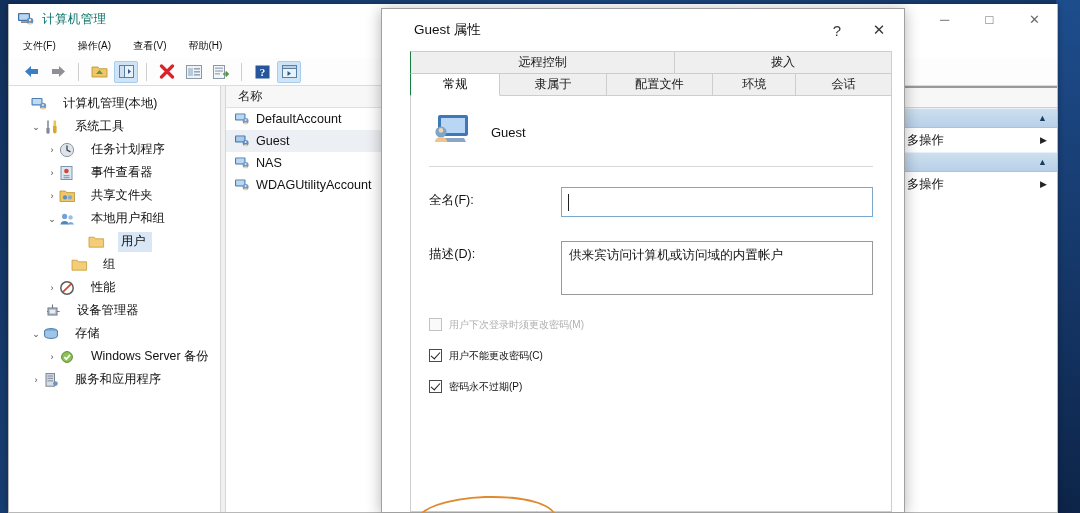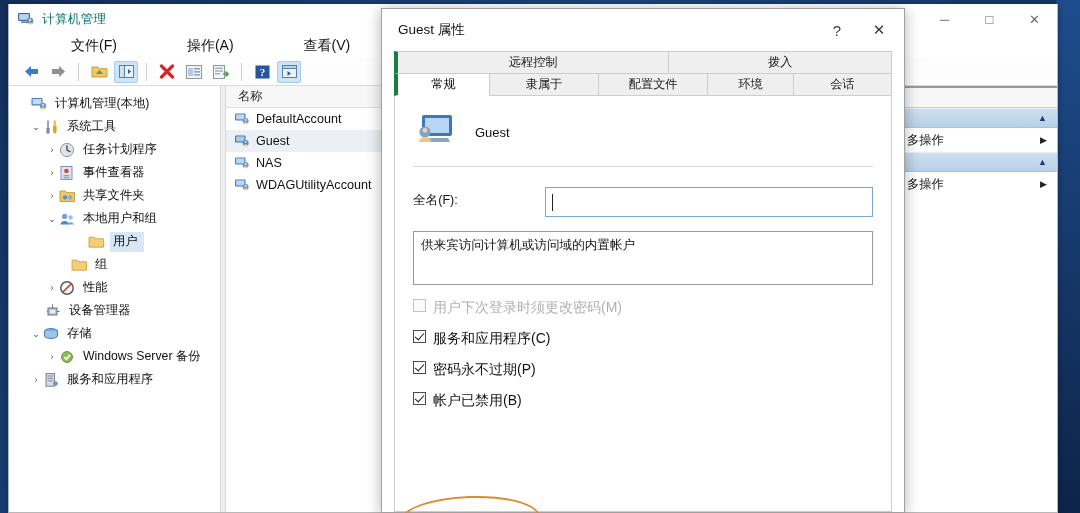--- a/index.html
+++ b/index.html
@@ -24,41 +24,41 @@
   .titlebar { height: 30px; background:#ffffff; display:flex; align-items:center;
      padding-left:8px; flex:none; position:relative; }
   .title-ico { width:18px; height:18px; flex:none; margin-right:7px; position:relative; }
   .title-text { font-size:12.5px; color:#0f766e; letter-spacing:.4px; }
   .wbtns { position:absolute; right:0; top:0; height:30px; display:flex; }
   .wbtn { width:45px; height:30px; display:flex; align-items:center; justify-content:center;
      color:#6a6a6a; font-size:13px; }
 
   .menubar { height:24px; display:flex; align-items:center; padding-left:14px; gap:22px;
      background:#fff; flex:none; }
-  .menu-item { font-size:14px; color:#111;margin-left:48px; }
+  .menu-item { font-size:10px; color:#111; }
 
   .toolbar { height:28px; background:#fdfdfd; border-bottom:1px solid #dcdcdc;
      display:flex; align-items:center; padding-left:10px; gap:3px; flex:none; }
   .tb-sep { width:1px; height:18px; background:#cfcfcf; margin:0 5px; }
   .tb-btn { width:24px; height:22px; display:flex; align-items:center; justify-content:center;
      border-radius:2px; }
   .tb-btn.active { background:#cfe4f7; border:1px solid #a8cdec; }
 
   .body { flex:1; display:flex; min-height:0; background:#fff; }
 
   
   .tree-pane { width:212px; flex:none; border-right:1px solid #d6d6d6;
      background:#fff; padding:6px 0 0 0; overflow:hidden; }
   .trow { height:23px; display:flex; align-items:center; font-size:12.3px; color:#111;
      white-space:nowrap; }
   .trow .tw { width:14px; flex:none; display:flex; align-items:center; justify-content:center;
      color:#4a4a4a; font-size:9px; }
   .trow .tico { width:17px; height:16px; flex:none; margin-right:5px; position:relative; }
   .trow.sel .tlabel { background:#d8e6f5; padding:1px 6px 2px 3px; }
-  .tlabel { padding:1px 2px; }
+  .tlabel { padding:1px 2px;margin-left:8px; }
 
   .splitter { width:5px; background:#f0f0f0; border-right:1px solid #d6d6d6; flex:none; }
 
   
   .list-pane { flex:1; min-width:0; background:#fff; border-right:1px solid #d6d6d6;
      display:flex; flex-direction:column; }
   .list-head { height:22px; background:#f7f7f7; border-bottom:1px solid #dfdfdf;
      display:flex; align-items:center; padding-left:12px; font-size:12.3px; color:#222; flex:none; }
   .lrow { height:22px; display:flex; align-items:center; padding-left:8px; font-size:12.6px;
      color:#111; }
@@ -73,55 +73,55 @@
      border-top:1px solid #e7eff7; border-bottom:1px solid #a9c3dd;
      display:flex; align-items:center; justify-content:flex-end; padding-right:10px; flex:none; }
   .act-grp .caret { font-size:9px; color:#1b3c60; }
   .act-item { height:24px; display:flex; align-items:center; justify-content:space-between;
      padding:0 10px 0 12px; font-size:12.3px; color:#111; flex:none; }
   .act-item .arr { font-size:9px; color:#222; }
 
   
   #dlg { position:absolute; left:381px; top:8px; width:524px; height:505px;
      background:#fff; border:1px solid #a0a0a0; box-shadow:0 2px 14px rgba(0,0,0,.30);
-     display:flex; flex-direction:column; }
+     display:flex; flex-direction:column;padding-left:16px; }
   .dlg-title { height:42px; display:flex; align-items:center; padding-left:16px; flex:none;
      position:relative; background:#fff; }
   .dlg-title-text { font-size:13.5px; color:#111; }
   .dlg-btns { position:absolute; right:4px; top:0; height:42px; display:flex; align-items:center; }
   .dlg-btn { width:42px; height:30px; display:flex; align-items:center; justify-content:center;
      color:#3a3a3a; font-size:15px; }
 
   .tabs-wrap { padding:0 12px; flex:none; background:#fff; }
   .tabrow { display:flex; height:23px; }
   .tab { flex:1; display:flex; align-items:center; justify-content:center;
      font-size:12.2px; color:#1a1a1a; background:#efefef; border:1px solid #cdcdcd;
      border-left:none; }
-  .tabrow .tab:first-child { border-left:4px solid #15803d;font-family:Liberation Mono, monospace; }
+  .tabrow .tab:first-child { border-left:1px solid #15803d;font-family:Liberation Mono, monospace; }
   .tabrow.row2 { margin-top:-1px; }
   .tab.active { background:#fff; border-bottom:1px solid #fff; color:#000; }
 
   .dlg-body { flex:1; border:1px solid #cdcdcd; border-top:none; margin:0 12px 0 12px;
      background:#fff; padding:16px 18px; min-height:0; position:relative; }
 
   .acct-head { display:flex; align-items:center; gap:18px; margin-bottom:14px; }
   .acct-ico { width:44px; height:40px; flex:none; position:relative; }
   .acct-name { font-size:13px; color:#111; }
   .hr { height:1px; background:#d8d8d8; margin:4px 0 20px 0; }
 
-  .frow { display:flex; align-items:flex-start; margin-bottom:14px; }
+  .frow { display:flex; align-items:flex-start; margin-bottom:24px; }
   .flabel { width:132px; flex:none; font-size:12.6px; color:#111; padding-top:5px; }
   .finput { flex:1; height:30px; border:1px solid #7aa7cd; background:#fff;
      font-size:12.6px; padding:0 6px; line-height:28px; color:#111; position:relative; }
   .caret-bar { position:absolute; left:6px; top:6px; width:1px; height:17px; background:#222; }
   .ftext { flex:1; height:54px; border:1px solid #9a9a9a; background:#fff;
      font-size:12.6px; padding:5px 7px; color:#111; line-height:17px; }
 
   .checks { margin-top:14px; }
-  .crow { display:flex; align-items:flex-start; height:31px; font-size:14px; color:#111;
+  .crow { display:flex; align-items:center; height:31px; font-size:10px; color:#111;
      position:relative; }
   .crow.dis { color:#b0b0b0; }
   .cbox { width:13px; height:13px; border:1px solid #4a4a4a; background:#fff; flex:none;
      margin-right:7px; position:relative; }
   .crow.dis .cbox { border-color:#c2c2c2; background:#fafafa; }
   .cbox.checked::after { content:""; position:absolute; left:3px; top:0px; width:4px; height:8px;
      border:solid #1a1a1a; border-width:0 1.6px 1.6px 0; transform:rotate(42deg); }
 
   
   .ann-ellipse { position:absolute; left:5px; top:400px; width:140px; height:46px;
@@ -505,38 +505,35 @@
 
       <div class="hr"></div>
 
       <div class="frow">
         <span class="flabel">全名(F):</span>
         <div class="finput">
             <span class="caret-bar"></span>
           </div>
       </div>
       <div class="frow" style="margin-bottom:4px">
+        <span class="flabel">描述(D):</span>
         <div class="ftext">供来宾访问计算机或访问域的内置帐户</div>
       </div>
 
       <div class="checks">
         <div class="crow dis">
           <span class="cbox"></span>
           <span>用户下次登录时须更改密码(M)</span>
         </div>
         <div class="crow">
           <span class="cbox checked"></span>
-          <span>服务和应用程序(C)</span>
+          <span>用户不能更改密码(C)</span>
         </div>
         <div class="crow">
           <span class="cbox checked"></span>
           <span>密码永不过期(P)</span>
         </div>
-        <div class="crow">
-          <span class="cbox checked"></span>
-          <span>帐户已禁用(B)</span>
-        </div>
       </div>
 
       <div class="ann-ellipse"></div>
     </div>
   </div>
 </div>
 
 </body></html>

